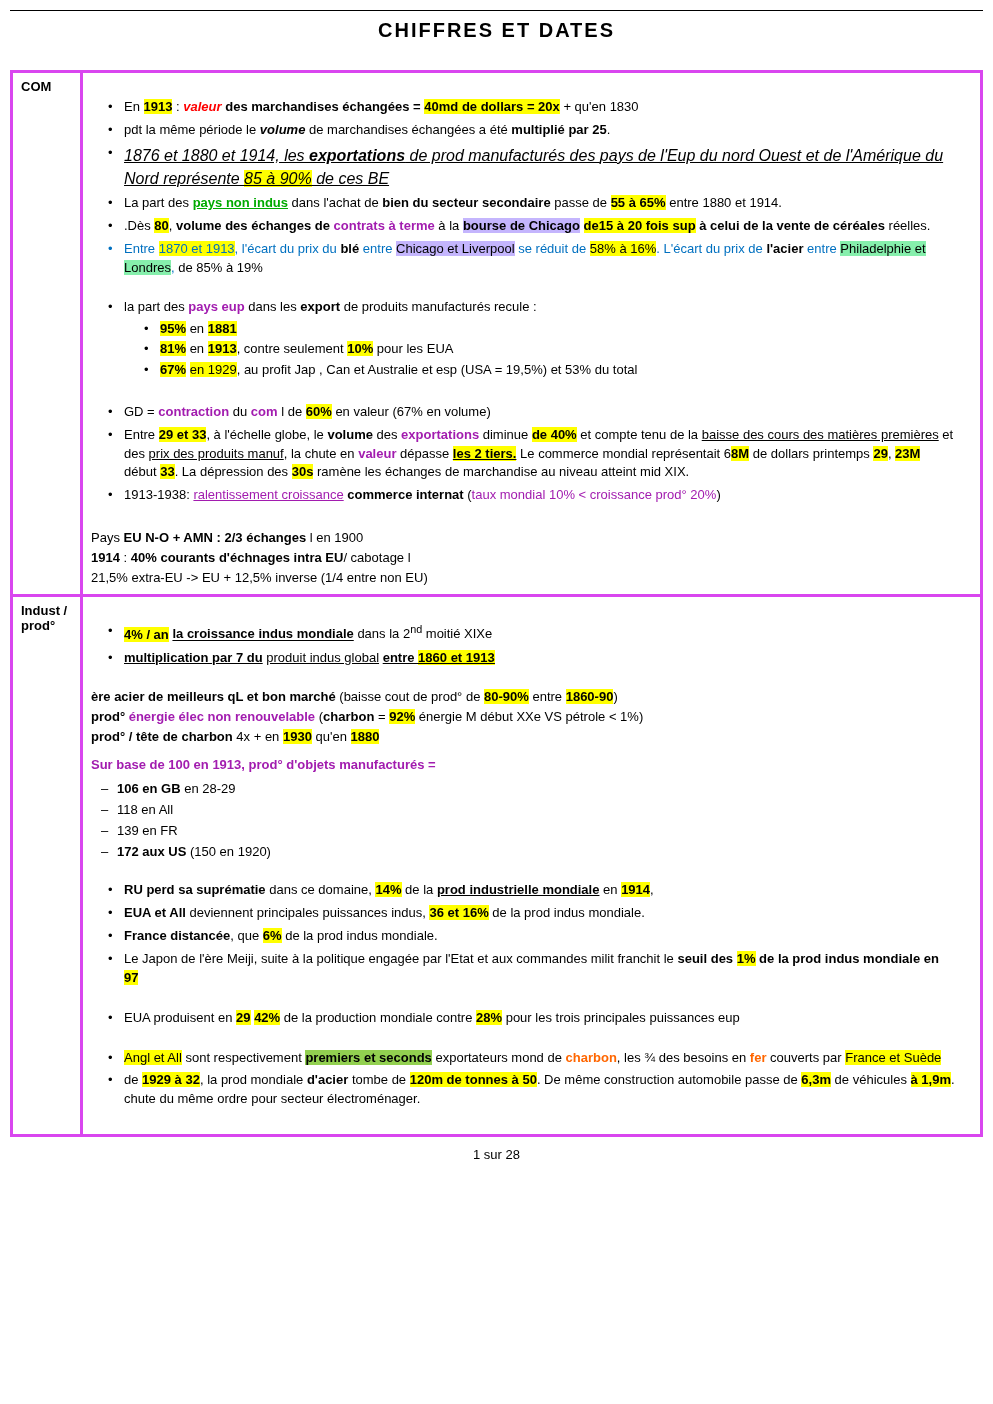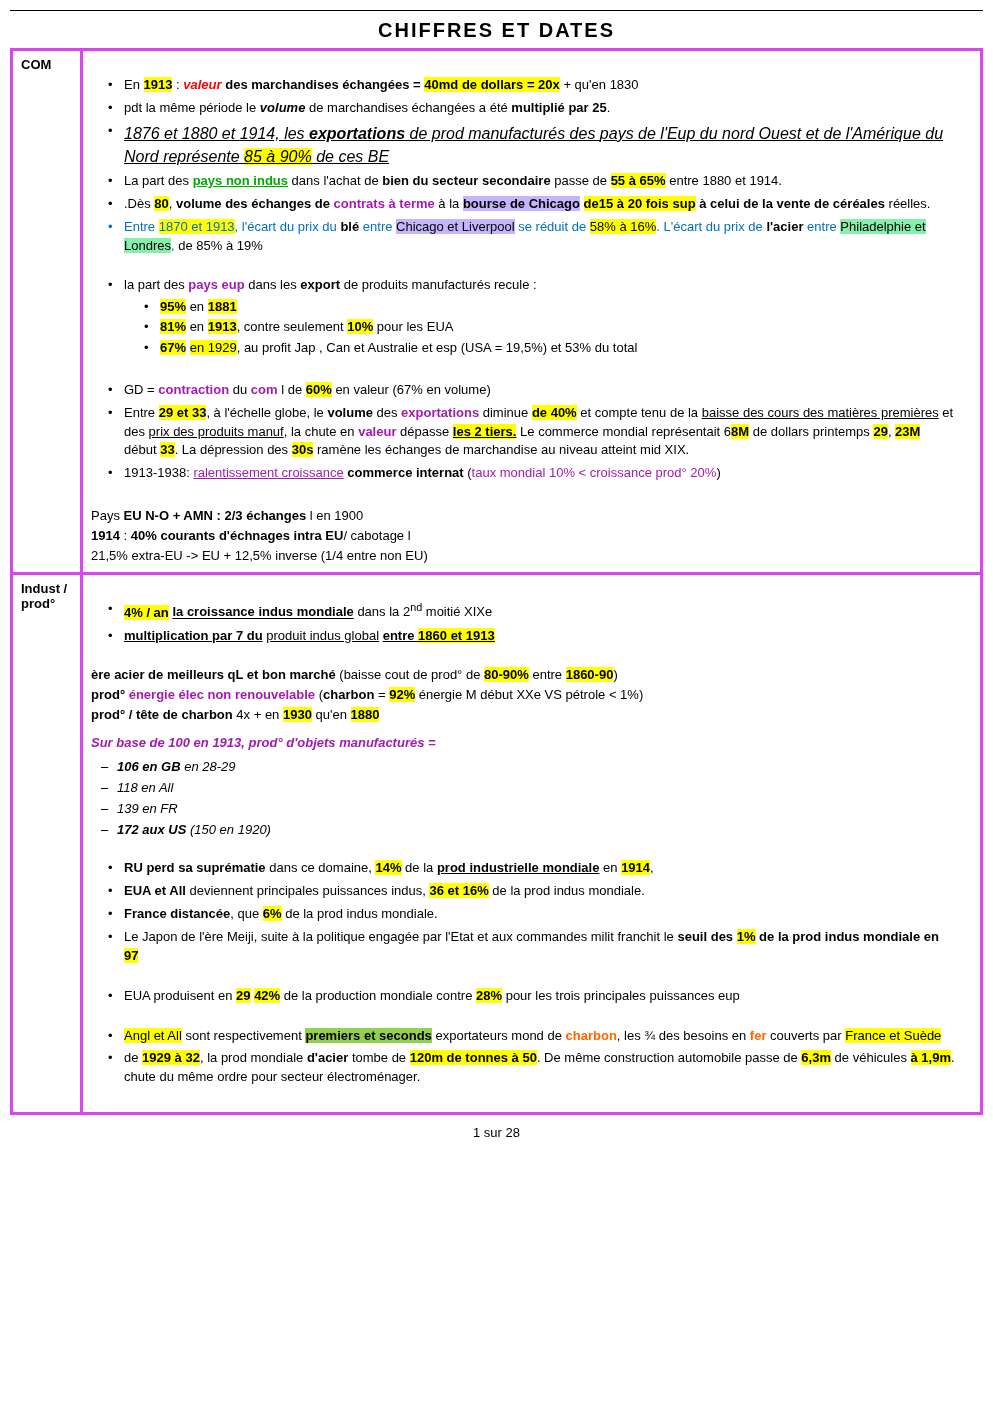--- a/index.html
+++ b/index.html
@@ -9,21 +9,21 @@
       background: #fff;
       color: #000;
       padding: 10px;
       max-width: 993px;
     }
     h1.page-title {
       text-align: center;
       font-size: 20px;
       font-weight: bold;
       letter-spacing: 2px;
-      margin-bottom: 6px;
+      margin-bottom: 28px;
       border-top: 1px solid #000;
       padding-top: 8px;
     }
     .main-table {
       width: 100%;
       border-collapse: collapse;
       border: 1px solid #000;
     }
     .main-table td {
       border: 3px solid #d946ef;
@@ -189,21 +189,21 @@
         <div class="section-spacer"></div>
 
         <div style="line-height:1.55;">
           <span class="bold">ère acier de meilleurs qL et bon marché</span> (baisse cout de prod° de <span class="hl-yellow bold">80-90%</span> entre <span class="hl-yellow bold">1860-90</span>)<br>
           <span class="bold">prod° <span class="bold green-text">énergie élec non renouvelable</span></span> (<span class="bold">charbon</span> = <span class="hl-yellow bold">92%</span> énergie M début XXe VS pétrole &lt; 1%)<br>
           <span class="bold">prod° / tête de charbon</span> 4x + en <span class="hl-yellow bold">1930</span> qu'en <span class="hl-yellow bold">1880</span>
         </div>
 
         <div class="section-spacer"></div>
 
-        <div style="line-height:1.55;font-style:italic;">
+        <div style="line-height:1.55;">
           <span class="bold green-text">Sur base de 100 en 1913, prod° d'objets manufacturés =</span><br>
           <ul class="dash-list">
             <li><span class="bold">106 en GB</span> en 28-29</li>
             <li>118 en All</li>
             <li>139 en FR</li>
             <li><span class="bold">172 aux US</span> (150 en 1920)</li>
           </ul>
         </div>
 
         <div class="section-spacer"></div>

